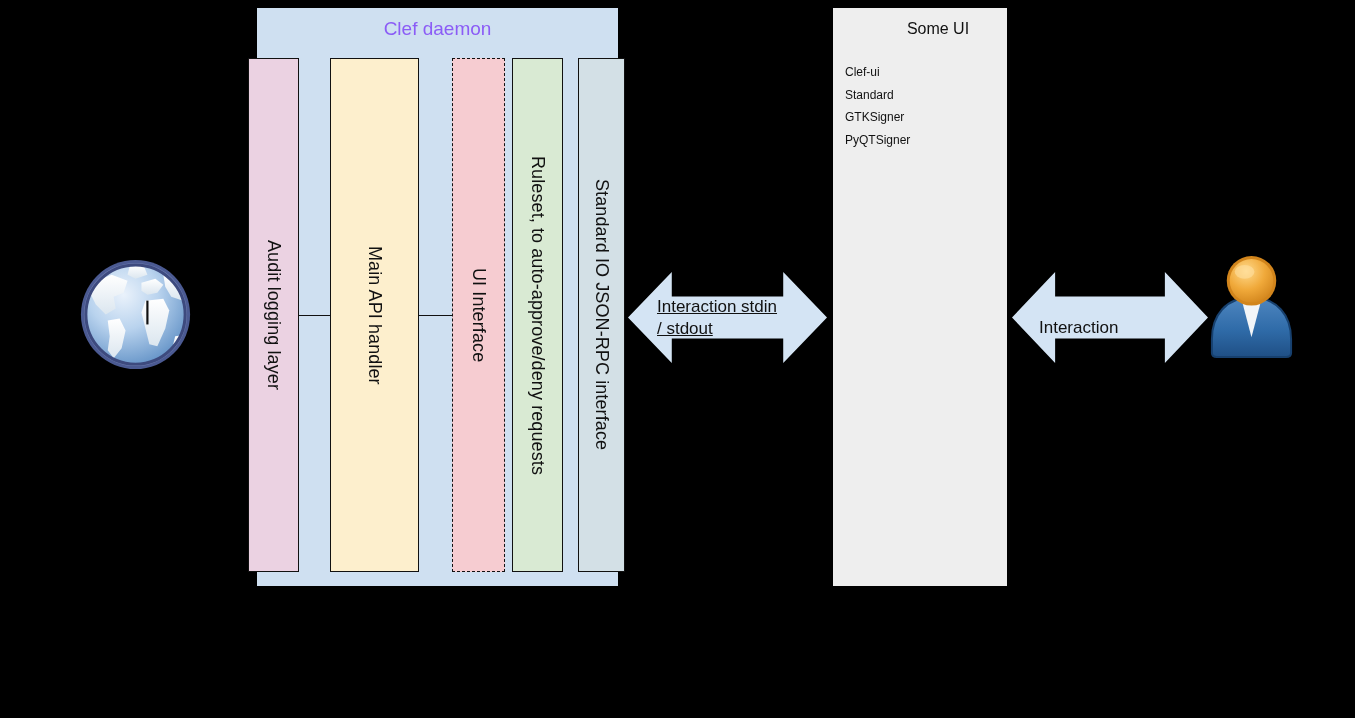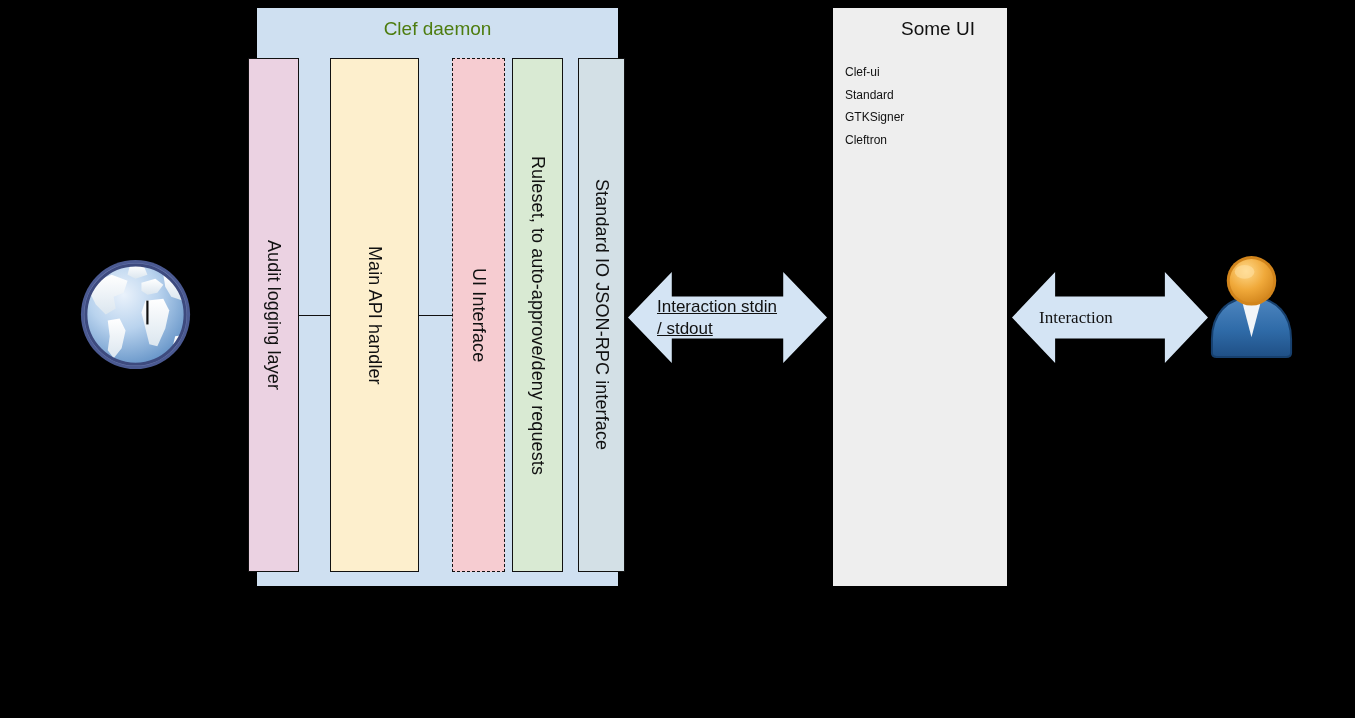--- a/index.html
+++ b/index.html
@@ -28,21 +28,21 @@
     background: #cfe0f1;
     border: 0;
   }
   .daemon-title {
     position: absolute;
     left: 257px;
     top: 17px;
     width: 361px;
     text-align: center;
     font-size: 19px;
-    color: #4d7c0f;
+    color: #8b5cf6;
     line-height: 24px;
     white-space: nowrap;
   }
 
   
   .col {
     position: absolute;
     top: 58px;
     height: 514px;
     border: 1.2px solid #111111;
@@ -84,21 +84,21 @@
     width: 174px;
     height: 578px;
     background: #eeeeee;
   }
   .someui-title {
     position: absolute;
     left: 833px;
     top: 17px;
     width: 210px;
     text-align: center;
-    font-size: 19px;
+    font-size: 16px;
     color: #111111;
     line-height: 24px;
   }
   .someui-list {
     position: absolute;
     left: 845px;
     top: 61px;
     width: 160px;
     margin: 0;
     padding: 0;
@@ -128,21 +128,21 @@
   .arrow-right { left: 1012px; width: 196px; }
 
   .arrow-label {
     position: absolute;
     font-size: 17px;
     color: #111111;
     line-height: 22px;
     white-space: pre-line;
   }
   .arrow-label-left  { left: 657px; top: 296px; text-decoration: underline; }
-  .arrow-label-right { left: 1039px; top: 307px; font-family: Liberation Serif, serif; }
+  .arrow-label-right { left: 1039px; top: 317px; }
 
   
   .icon-globe {
     position: absolute;
     left: 72px;
     top: 253px;
     width: 127px;
     height: 127px;
   }
   .icon-user {
@@ -183,21 +183,21 @@
   <div class="col col-stdio">
     <span class="vlabel">Standard IO JSON-RPC interface</span>
   </div>
 
   <div class="someui-box"></div>
   <div class="someui-title">Some UI</div>
   <ul class="someui-list">
     <li>Clef-ui</li>
     <li>Standard</li>
     <li>GTKSigner</li>
-    <li>Cleftron</li>
+    <li>PyQTSigner</li>
   </ul>
 
   <div class="arrow arrow-left"></div>
   <div class="arrow-label arrow-label-left">Interaction stdin
 / stdout</div>
 
   <div class="arrow arrow-right"></div>
   <div class="arrow-label arrow-label-right">Interaction</div>
 
   <svg class="icon-globe" viewBox="0 0 128 128">

